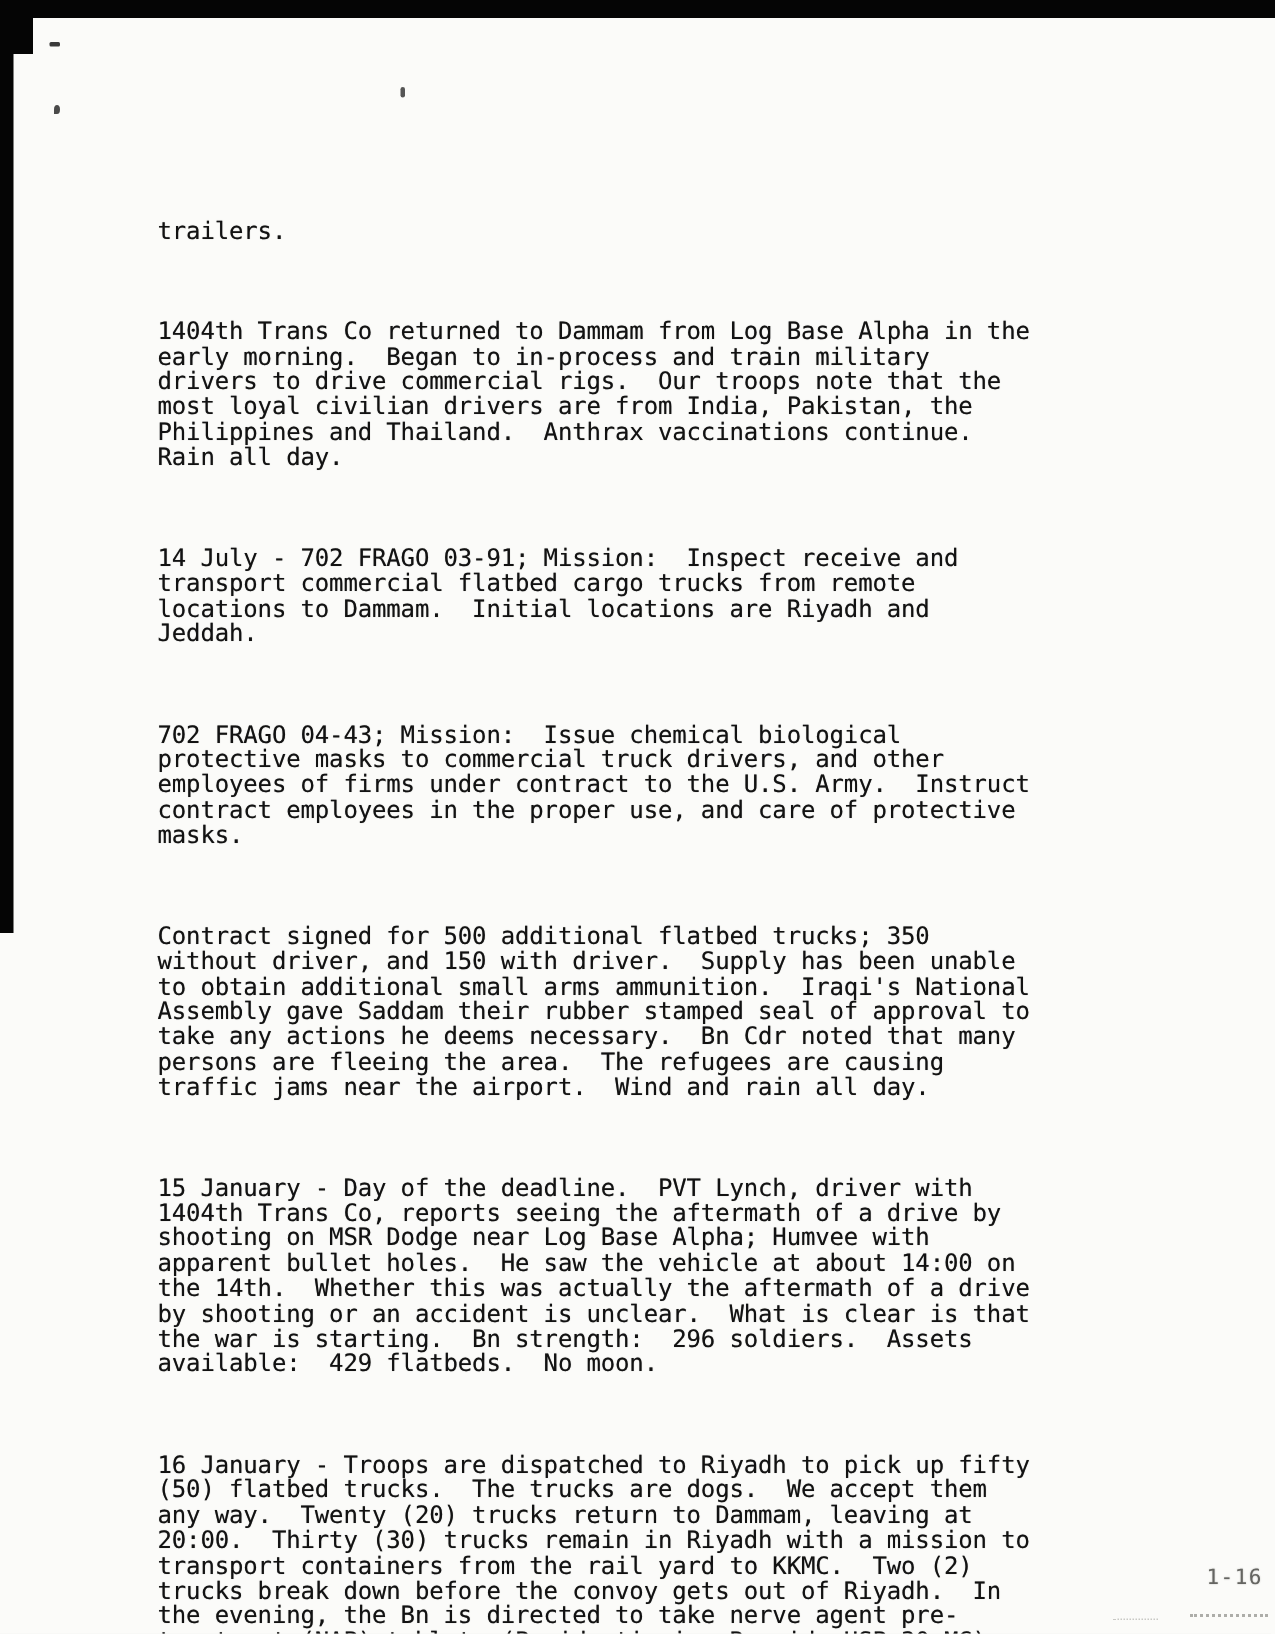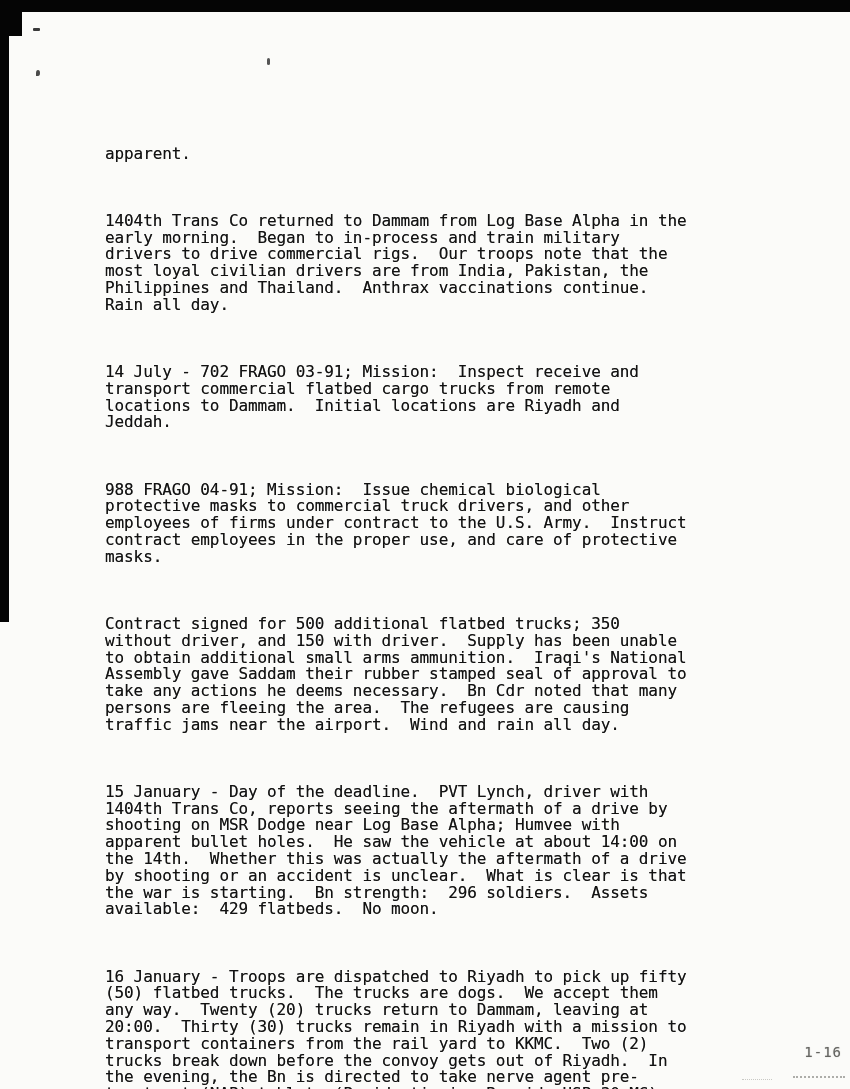--- a/index.html
+++ b/index.html
@@ -110,32 +110,32 @@
   <div class="scan-top-bar"></div>
   <div class="scan-left-bar"></div>
   <div class="scan-corner-block"></div>
   <div class="speck-dash"></div>
   <div class="speck-tick"></div>
   <div class="speck-quote"></div>
   <div class="scan-dots-br"></div>
   <div class="scan-dots-footer"></div>
 
   <div class="text-block">
-    <p>apparent.</p>
+    <p>trailers.</p>
     <p>1404th Trans Co returned to Dammam from Log Base Alpha in the
 early morning.  Began to in-process and train military
 drivers to drive commercial rigs.  Our troops note that the
 most loyal civilian drivers are from India, Pakistan, the
 Philippines and Thailand.  Anthrax vaccinations continue.
 Rain all day.</p>
     <p>14 July - 702 FRAGO 03-91; Mission:  Inspect receive and
 transport commercial flatbed cargo trucks from remote
 locations to Dammam.  Initial locations are Riyadh and
 Jeddah.</p>
-    <p>988 FRAGO 04-91; Mission:  Issue chemical biological
+    <p>702 FRAGO 04-43; Mission:  Issue chemical biological
 protective masks to commercial truck drivers, and other
 employees of firms under contract to the U.S. Army.  Instruct
 contract employees in the proper use, and care of protective
 masks.</p>
     <p>Contract signed for 500 additional flatbed trucks; 350
 without driver, and 150 with driver.  Supply has been unable
 to obtain additional small arms ammunition.  Iraqi's National
 Assembly gave Saddam their rubber stamped seal of approval to
 take any actions he deems necessary.  Bn Cdr noted that many
 persons are fleeing the area.  The refugees are causing

